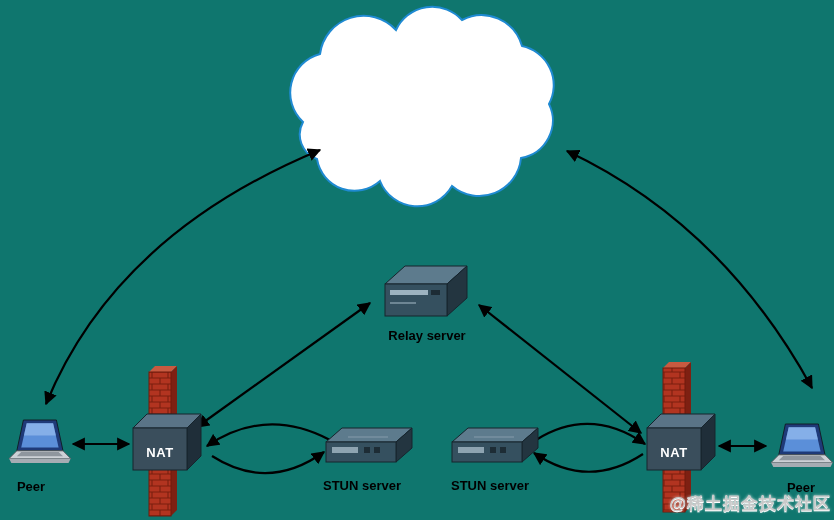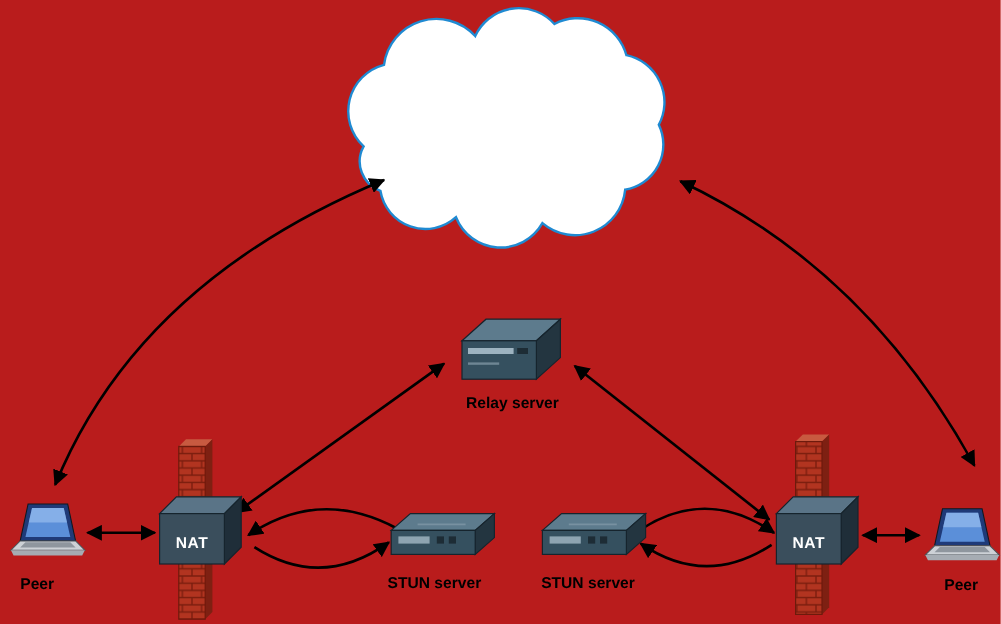--- a/index.html
+++ b/index.html
@@ -1,16 +1,16 @@
 <!DOCTYPE html>
 <html style="--cloud_stroke: #1f8ad2; --arrow: #000000; --label: #000000; --firewall_brick: #b23420; --firewall_mortar: #7a1d0e; --firewall_cap: #c85a40; --firewall_shadow: #7e2012; --server_top: #5d7b8d; --server_front: #35505f; --server_side: #233540; --nat_front: #3a4e5c; --nat_top: #5a7487; --nat_side: #1f2e39; --nat_text: #ffffff; --laptop_frame: #1f3a78; --laptop_screen: #5b8fd9; --laptop_base: #cdd1d6; --watermark: #c9c9c9;"><head>
 <meta charset="utf-8">
 <style>
   html,body{margin:0;padding:0;background:#ffffff;}
-  .stage{position:relative;width:834px;height:520px;background:#b91c1c;overflow:hidden;
+  .stage{position:relative;width:834px;height:520px;background:#0f766e;overflow:hidden;
          font-family:"Liberation Sans",sans-serif;}
   .stage svg{position:absolute;left:0;top:0;}
   .cloud{fill:#ffffff;stroke:var(--cloud_stroke);stroke-width:2;}
   .arrow{fill:none;stroke:var(--arrow);stroke-width:2.2;}
   .arrowhead{fill:var(--arrow);}
   .diagram-label{font:bold 13px "Liberation Sans",sans-serif;fill:var(--label);}
   .nat-label{font:bold 13px "Liberation Sans",sans-serif;fill:var(--nat_text);letter-spacing:.5px;}
   .outline{stroke:#16242d;stroke-width:1;}
   .srv-top{fill:var(--server_top);}
   .srv-front{fill:var(--server_front);}
@@ -148,13 +148,14 @@
       <polygon class="lap-frame" points="14,0 44,0 50,28 8,28"></polygon>
       <polygon class="lap-screen" points="17,3 41,3 46,25 12,25"></polygon>
       <polygon class="lap-glare" points="17,3 41,3 43.5,14 14.5,14"></polygon>
       <polygon class="lap-base" points="8,28 50,28 57,35 1,35"></polygon>
       <polygon class="lap-keys" points="12,29 46,29 50,33 8,33"></polygon>
       <polygon class="lap-edge" points="1,35 57,35 55,39 3,39"></polygon>
     </g>
     <text class="diagram-label" x="801" y="492" text-anchor="middle">Peer</text>
   </svg>
 
+  <div class="watermark">@稀土掘金技术社区</div>
 </div>
 
 </body></html>

